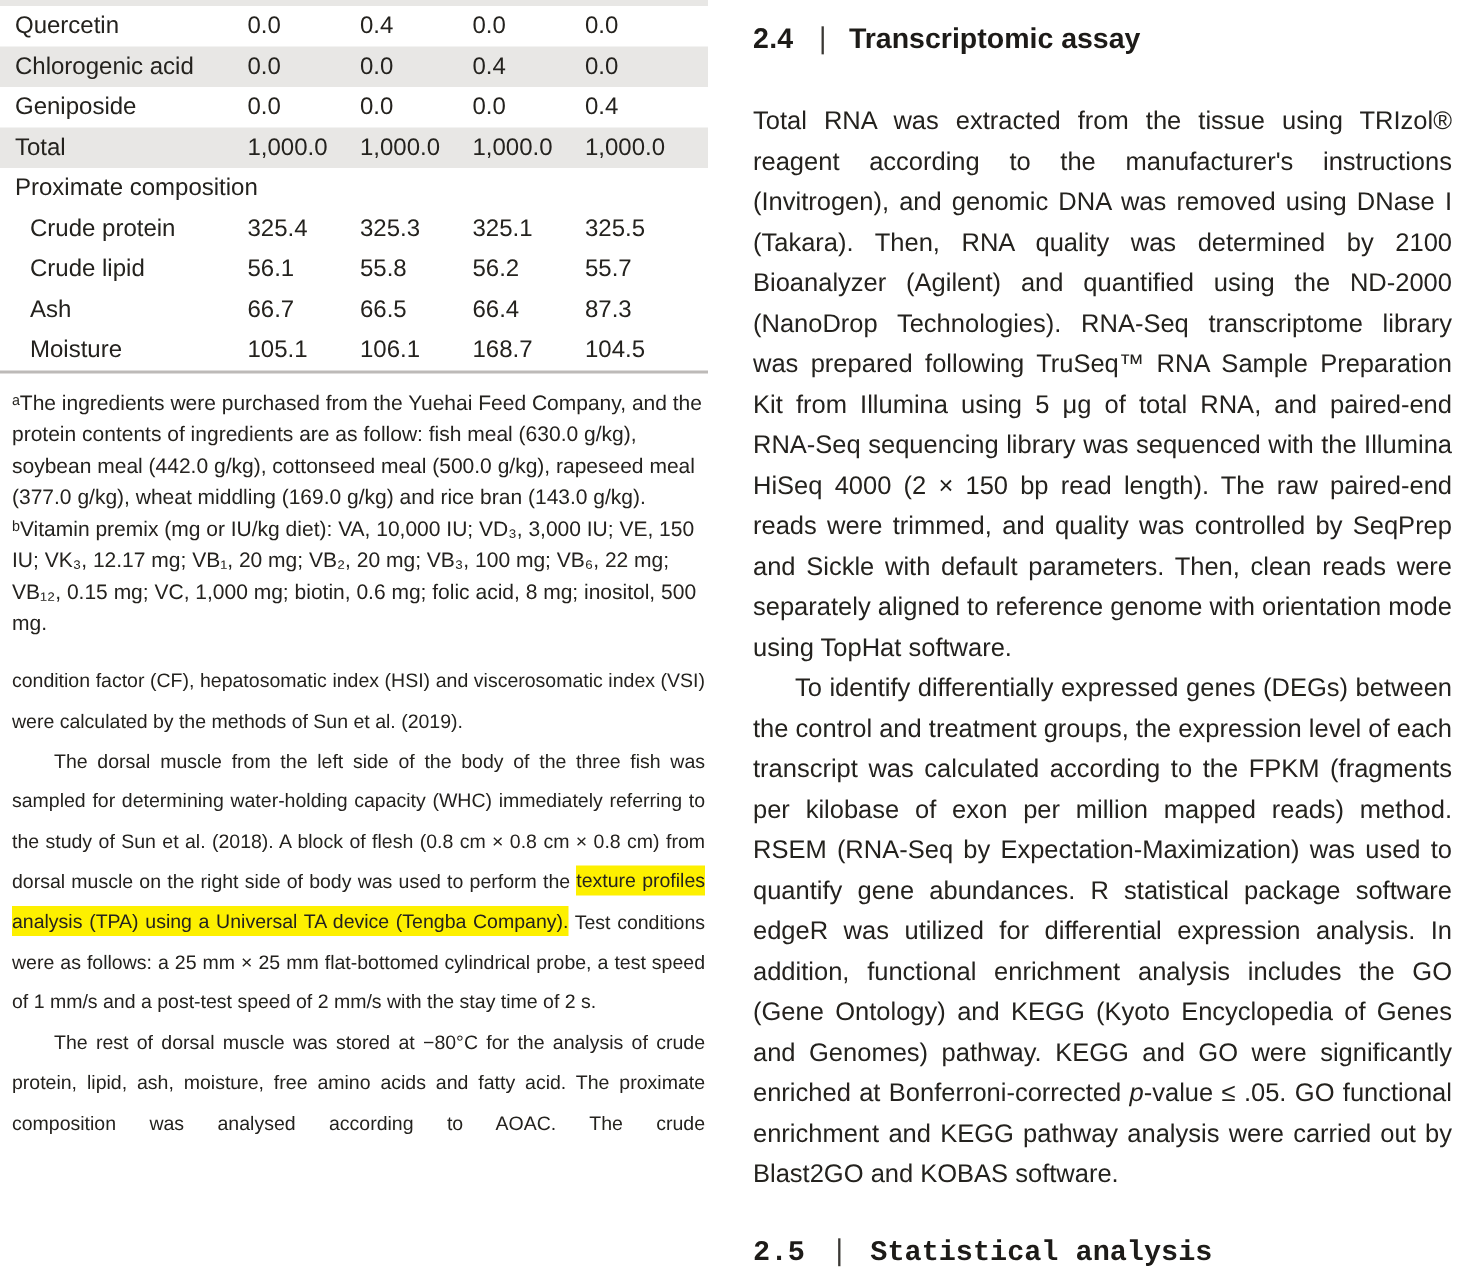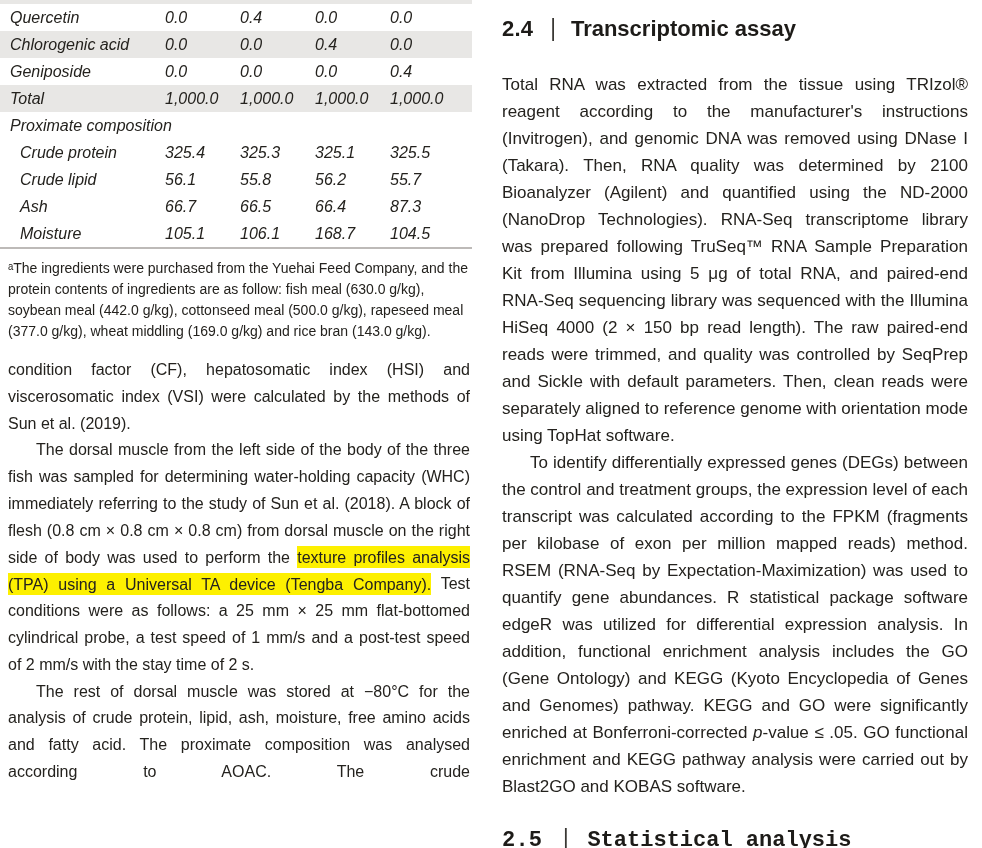--- a/index.html
+++ b/index.html
@@ -6,42 +6,42 @@
   html,body { width:982px; height:848px; background:#ffffff; overflow:hidden; }
   body {
     font-family:"Liberation Sans","DejaVu Sans",sans-serif;
     color:var(--text,#24221e);
     position:relative;
   }
   .col-left  { position:absolute; left:0;   top:0; width:472px; }
   .col-right { position:absolute; left:502px; top:0; width:466px; }
 
   
-  .table { font-size:16px; border-bottom:2px solid var(--rule,#bdbab8);font-style:italic; }
+  .table { font-size:16px; border-bottom:2px solid var(--rule,#bdbab8); }
   .t-topbar { height:4px; background:var(--shade,#e8e7e5); }
   .t-row { display:flex; align-items:center; height:27px; }
   .t-row.shaded { background:var(--shade,#e8e7e5); }
   .t-label { flex:0 0 165px; padding-left:10px; white-space:nowrap; }
   .t-label.indent { padding-left:20px; }
   .t-val { flex:0 0 75px; }
 
   
   .footnotes { margin:9px 4px 0 8px; font-size:14px; line-height:21px; }
   .footnotes p { margin:0; }
   .footnotes p.gap { margin-top:5px; }
 
   
   .body-text { margin:15px 0 0 8px; width:462px; }
-  .para { font-size:16px; line-height:26.8px; text-align:justify; }
+  .para { font-size:13px; line-height:26.8px; text-align:justify; }
   .para.indented { text-indent:28px; }
   .para.cut { text-align-last:justify; }
   .hl { background:var(--hl,#fdf000); padding:2.5px 0; box-decoration-break:clone; -webkit-box-decoration-break:clone; }
 
   
-  .section-heading { display:flex; align-items:baseline; font-size:22px; font-weight:700; color:#1d1b18; }
+  .section-heading { display:flex; align-items:baseline; font-size:19px; font-weight:700; color:#1d1b18; }
   .section-heading .sec-num { letter-spacing:.2px; }
   .section-heading .divider { font-weight:300; padding:0 15px 0 17px; transform:scaleY(1.05); color:#3a3834; }
   .heading-24 { margin-top:16px; }
   .heading-25 { margin-top:28px;font-family:Liberation Mono, monospace; }
   .rc-para { font-size:17px; line-height:27px; text-align:justify; width:466px; }
   .after-heading { margin-top:29px; }
 </style>
 </head>
 <body>
 
@@ -106,20 +106,21 @@
           <span class="t-val">105.1</span>
           <span class="t-val">106.1</span>
           <span class="t-val">168.7</span>
           <span class="t-val">104.5</span>
         </div>
       </div>
   </div>
 
   <div class="footnotes">
     <p>ᵃThe ingredients were purchased from the Yuehai Feed Company, and the protein contents of ingredients are as follow: fish meal (630.0 g/kg), soybean meal (442.0 g/kg), cottonseed meal (500.0 g/kg), rapeseed meal (377.0 g/kg), wheat middling (169.0 g/kg) and rice bran (143.0 g/kg).</p>
+    <p>ᵇVitamin premix (mg or IU/kg diet): VA, 10,000 IU; VD₃, 3,000 IU; VE, 150 IU; VK₃, 12.17 mg; VB₁, 20 mg; VB₂, 20 mg; VB₃, 100 mg; VB₆, 22 mg; VB₁₂, 0.15 mg; VC, 1,000 mg; biotin, 0.6 mg; folic acid, 8 mg; inositol, 500 mg.</p>
   </div>
 
   <div class="body-text">
     <p class="para">condition factor (CF), hepatosomatic index (HSI) and viscerosomatic index (VSI) were calculated by the methods of Sun et al. (2019).</p>
     <p class="para indented"><span>The dorsal muscle from the left side of the body of the three fish was sampled for determining water-holding capacity (WHC) immediately referring to the study of Sun et al. (2018). A block of flesh (0.8 cm × 0.8 cm × 0.8 cm) from dorsal muscle on the right side of body was used to perform the </span><span class="hl">texture profiles analysis (TPA) using a Universal TA device (Tengba Company).</span><span> Test conditions were as follows: a 25 mm × 25 mm flat-bottomed cylindrical probe, a test speed of 1 mm/s and a post-test speed of 2 mm/s with the stay time of 2 s.</span></p>
     <p class="para indented cut">The rest of dorsal muscle was stored at −80°C for the analysis of crude protein, lipid, ash, moisture, free amino acids and fatty acid. The proximate composition was analysed according to AOAC. The crude</p>
   </div>
 </div>
 
 <div class="col-right">

